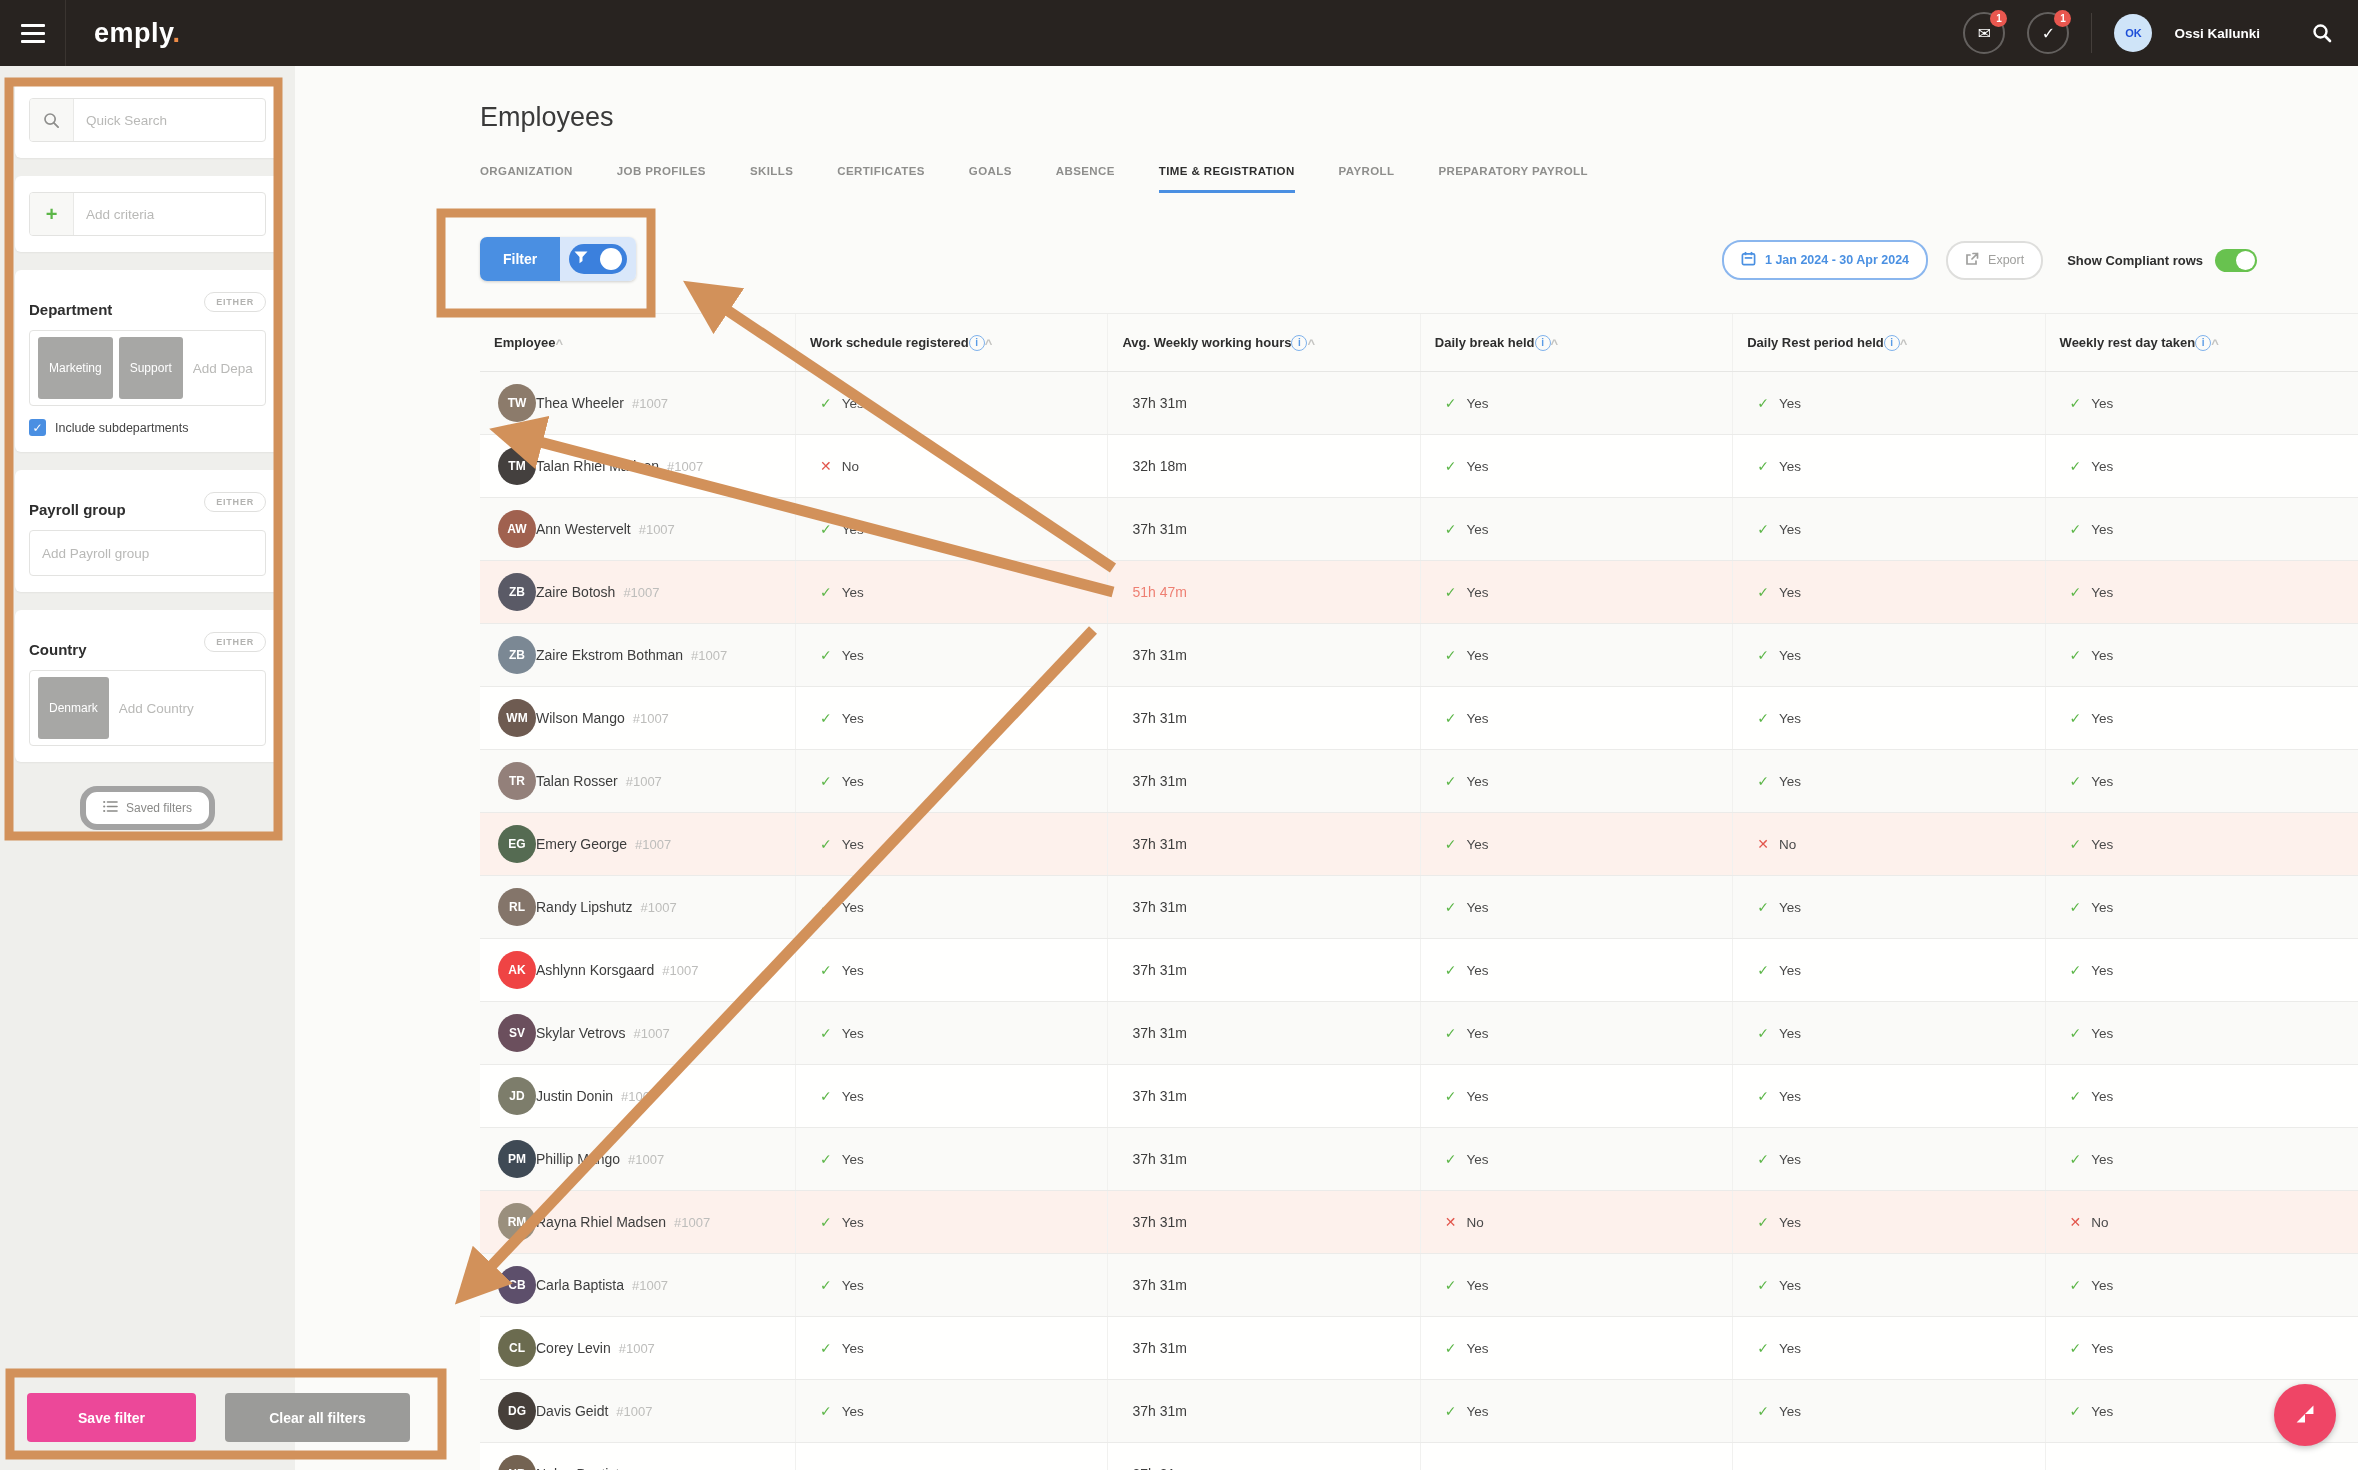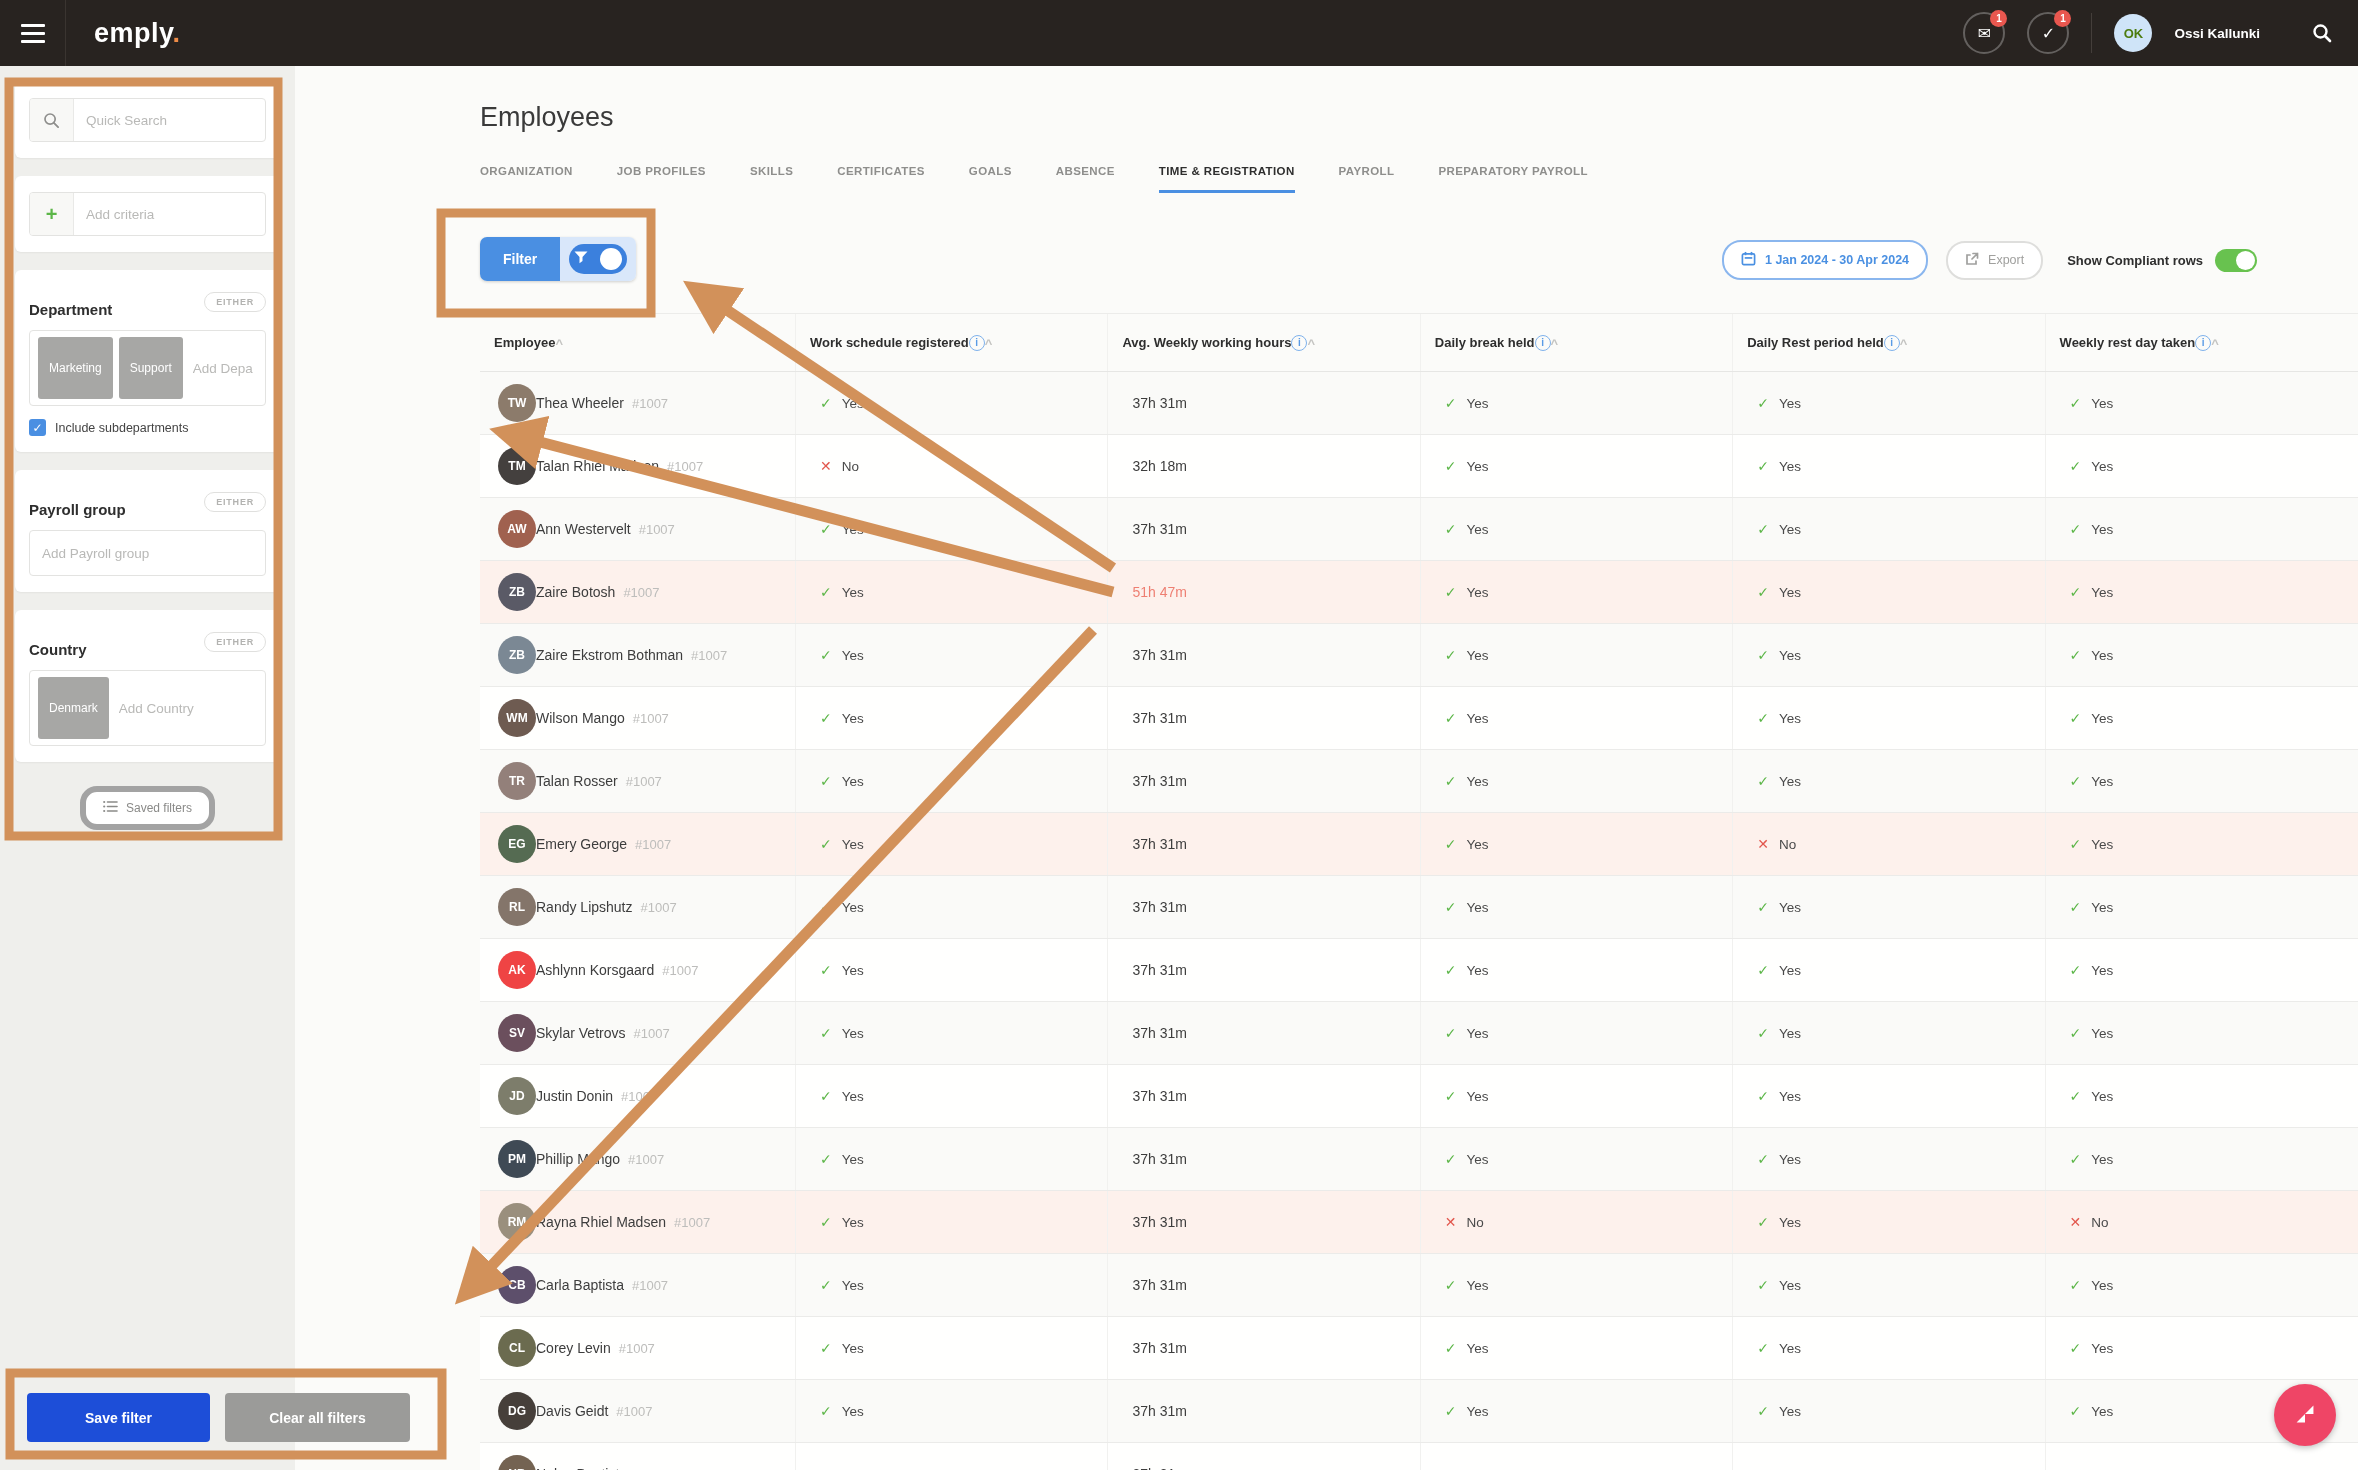--- a/index.html
+++ b/index.html
@@ -17,22 +17,22 @@
     border-right:1px solid #3a3430; }
   .hamburger span { display:block; width:24px; height:3px; background:#fff; border-radius:1px; }
   .logo { color:#fff; font-size:27px; font-weight:bold; letter-spacing:.5px; margin-left:28px; }
   .logo .dot { color:#ee8b47; }
   .topbar-right { margin-left:auto; display:flex; align-items:center; gap:22px; padding-right:26px; }
   .icon-circle { position:relative; width:42px; height:42px; border:2px solid rgba(255,255,255,.28);
     border-radius:50%; display:flex; align-items:center; justify-content:center; color:#fff; font-size:16px; cursor:pointer; }
   .badge { position:absolute; top:-4px; right:-4px; min-width:17px; height:17px; border-radius:9px;
     background:#e9574f; color:#fff; font-size:10px; display:flex; align-items:center; justify-content:center; font-weight:bold; }
   .topbar-divider { width:1px; height:40px; background:#443e3a; }
-  .avatar-top { width:38px; height:38px; border-radius:50%; background:#cfe4f8; color:#4d7c0f;
-    font-weight:bold; font-size:13px; display:flex; align-items:center; justify-content:center; }
+  .avatar-top { width:38px; height:38px; border-radius:50%; background:#cfe4f8; color:#1d4ed8;
+    font-weight:bold; font-size:11px; display:flex; align-items:center; justify-content:center; }
   .user-name { color:#fff; font-size:13.5px; font-weight:bold; margin-right:30px; }
   .search-top svg { display:block; }
 
   
   .app { position:absolute; top:66px; left:0; right:0; bottom:0; display:flex; }
 
   
   .sidebar { width:295px; background:#efefec; padding:16px 15px; flex-shrink:0; }
   .card { background:#fff; border-radius:6px; box-shadow:0 1px 2px rgba(0,0,0,.05);
     padding:16px 14px; margin-bottom:18px; }
@@ -58,21 +58,21 @@
   .chk { width:17px; height:17px; border-radius:3px; background:#4a8fe2; color:#fff; font-size:12px;
     display:flex; align-items:center; justify-content:center; font-weight:bold; cursor:pointer; }
   .chk-label { font-size:12.5px; color:#444; }
   .saved-filters-wrap { display:flex; justify-content:center; margin-top:24px; }
   .saved-filters { display:inline-flex; align-items:center; gap:8px; border:6px solid #a3a3a3;
     background:#fff; border-radius:17px; padding:8px 17px; font-size:12px; color:#8a8a88; cursor:pointer; }
 
   
   .filter-footer-btn { position:absolute; bottom:28px; height:49px; border:none; border-radius:4px;
     color:#fff; font-size:14px; font-weight:bold; font-family:inherit; cursor:pointer; z-index:20; }
-  .save-filter { left:27px; width:183px; background:#1d4ed8; }
+  .save-filter { left:27px; width:169px; background:#ec4899; }
   .clear-filters { left:225px; width:185px; background:#9b9b99; }
 
   
   .main { flex:1; position:relative; background:#fbfbf9; overflow:hidden; }
   .main-head { padding:36px 0 0 185px; }
   .page-title { font-size:27px; color:#3a3a3a; font-weight:normal; }
   .tabs { display:flex; gap:44px; margin-top:32px; }
   .tab { font-size:11.5px; font-weight:bold; letter-spacing:.4px; color:#8e8e8c;
     padding-bottom:13px; cursor:pointer; border-bottom:3px solid transparent; }
   .tab.active { color:#2e2e2e; border-bottom-color:#4a8fe2; }

